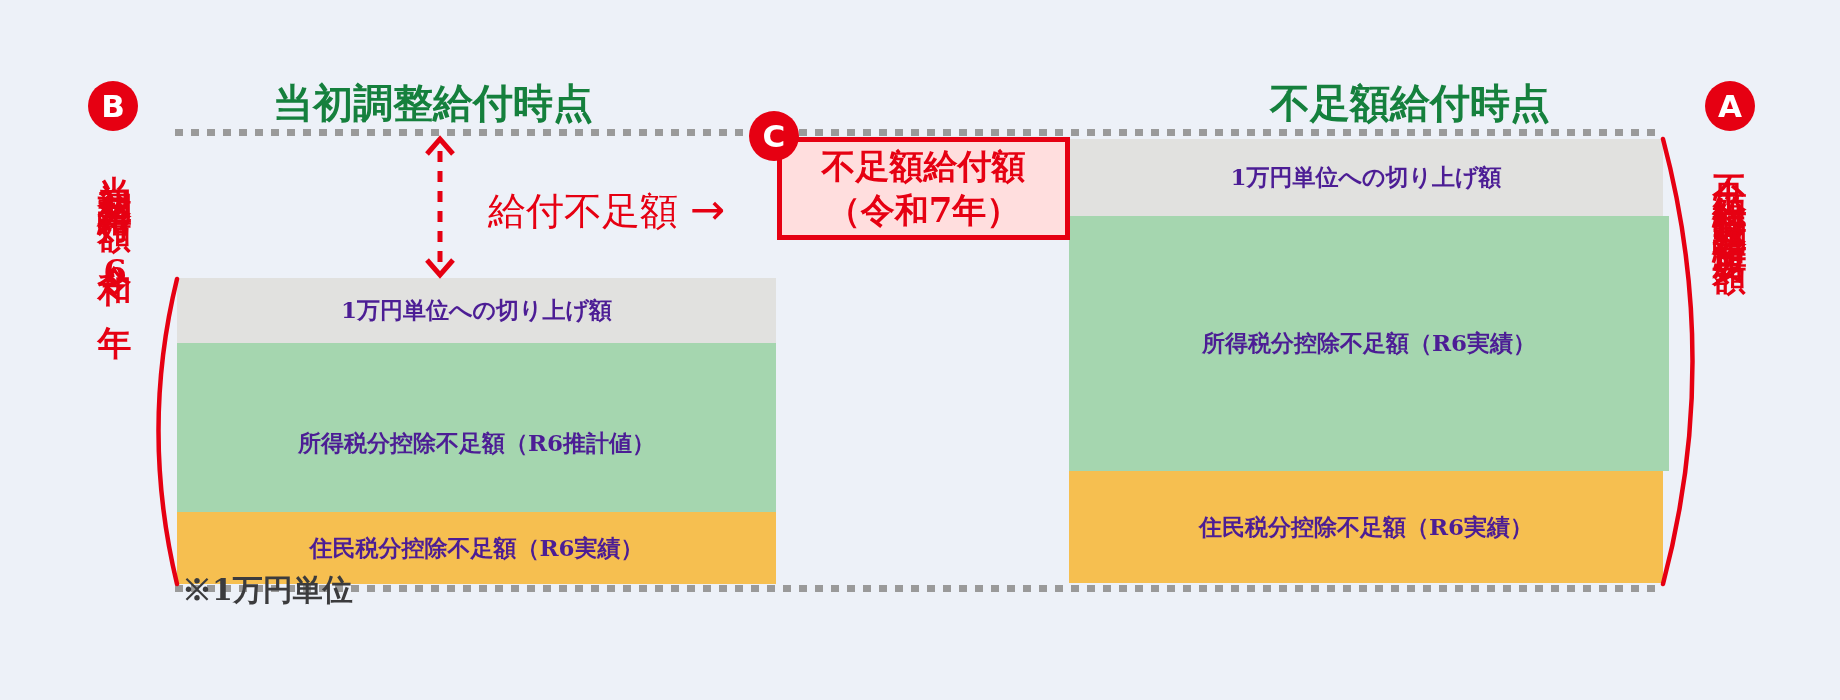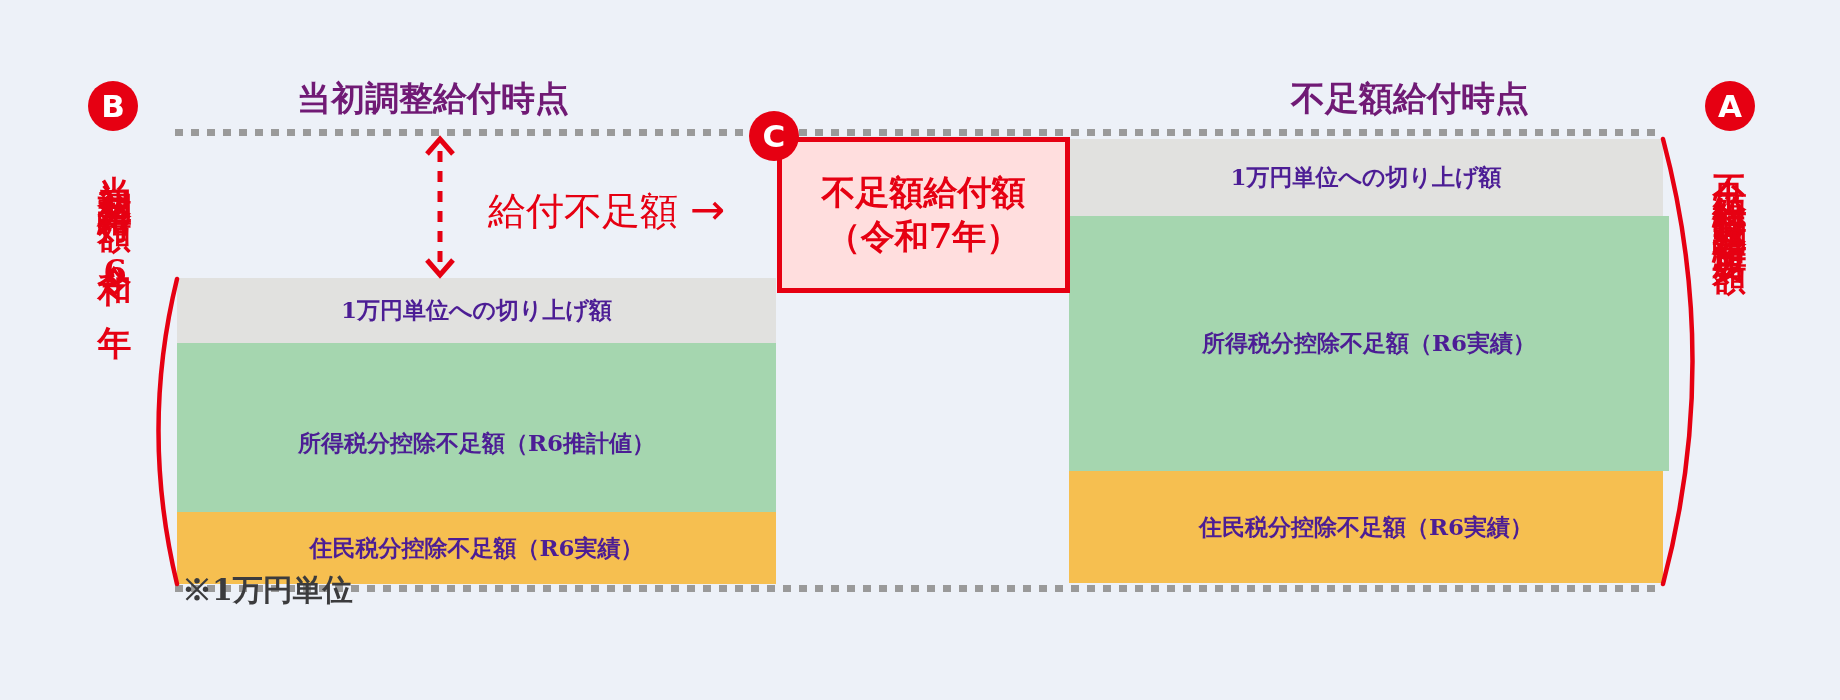--- a/index.html
+++ b/index.html
@@ -54,23 +54,23 @@
     font-size: 34px;
     letter-spacing: 7px;
     white-space: pre;
     z-index: 5;
   }
 
   
   .col-header {
     position: absolute;
     top: 76px;
-    font-size: 34px;
+    font-size: 40px;
     font-weight: 600;
-    color: #701a75;
+    color: #15803d;
     text-align: right;
     white-space: nowrap;
     transform: translateX(-50%);
   }
 
   
   .stack-box {
     position: absolute;
     display: flex;
     align-items: center;
@@ -84,21 +84,21 @@
   .fill-gray   { background: #e1e1df; }
   .fill-green  { background: #a5d6af; }
   .fill-orange { background: #f6bf50; }
 
   
   .shortfall-box {
     position: absolute;
     left: 777px;
     top: 137px;
     width: 293px;
-    height: 156px;
+    height: 103px;
     background: #ffdede;
     border: 5px solid #e60012;
     display: flex;
     flex-direction: column;
     align-items: center;
     justify-content: center;
     z-index: 4;
   }
   .shortfall-box .line {
     color: #e60012;

